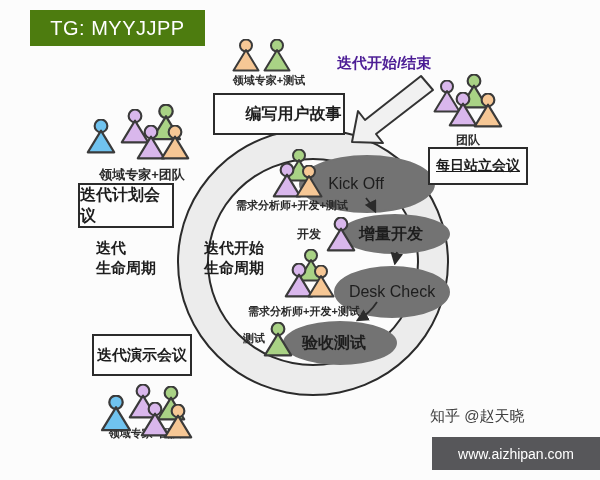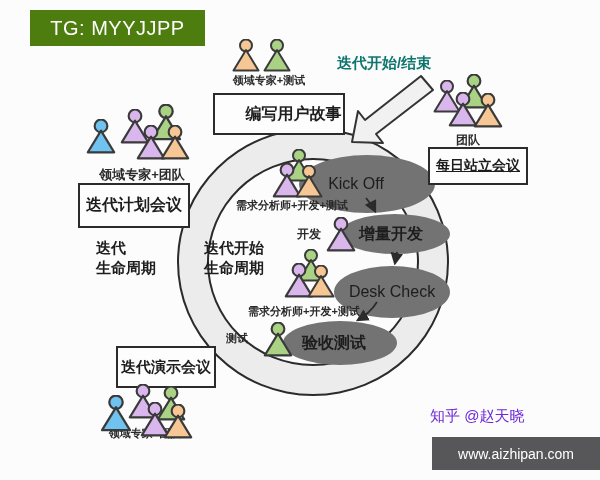--- a/index.html
+++ b/index.html
@@ -5,21 +5,21 @@
   html,body{margin:0;padding:0;}
   body{font-family:"Liberation Sans","DejaVu Sans",sans-serif;background:#fff;}
   .canvas{position:relative;width:600px;height:480px;background:#fcfcfc;overflow:hidden;}
 
   
   .tg-banner{position:absolute;left:30px;top:10px;width:175px;height:36px;
     display:flex;align-items:center;justify-content:center;
     color:#fff;font-size:20px;letter-spacing:.5px;}
   .site-banner{position:absolute;left:432px;top:437px;width:168px;height:33px;
     display:flex;align-items:center;justify-content:center;color:#fff;font-size:14px;}
-  .watermark{position:absolute;left:430px;top:407px;font-size:15px;color:#6d28d9;}
+  .watermark{position:absolute;left:430px;top:407px;font-size:15px;color:#404040;}
 
   
   .ring-outer{position:absolute;left:177px;top:128px;width:272px;height:268px;
     border:2px solid #2b2b2b;border-radius:50%;box-sizing:border-box;z-index:1;}
   .ring-inner{position:absolute;left:207px;top:158px;width:212px;height:208px;
     border:2px solid #2b2b2b;border-radius:50%;box-sizing:border-box;background:#fcfcfc;z-index:2;}
 
   
   .ellipse{position:absolute;border:2px solid #737373;border-radius:50%;background:#737373;
     box-sizing:border-box;display:flex;align-items:center;justify-content:center;
@@ -27,31 +27,31 @@
   .el-kickoff{left:299px;top:155px;width:136px;height:58px;font-size:16px;padding-right:22px;}
   .el-incremental{left:340px;top:214px;width:110px;height:40px;font-size:16px;font-weight:bold;padding-right:8px;}
   .el-deskcheck{left:334px;top:266px;width:116px;height:52px;font-size:16px;}
   .el-acceptance{left:283px;top:321px;width:114px;height:44px;font-size:16px;font-weight:bold;padding-right:12px;}
 
   
   .box{position:absolute;border:2px solid #2b2b2b;background:#fdfdfd;box-sizing:border-box;
     display:flex;align-items:center;justify-content:center;font-weight:bold;color:#1d1d1d;z-index:5;}
   .box-write{left:213px;top:93px;width:132px;height:42px;font-size:16px;padding-left:29px;}
   .box-standup{left:428px;top:147px;width:100px;height:38px;font-size:14px;text-decoration:underline;}
-  .box-planning{left:78px;top:183px;width:112px;height:45px;font-size:16px;}
-  .box-demo{left:92px;top:346px;width:100px;height:42px;font-size:15px;margin-left:24px;}
+  .box-planning{left:78px;top:183px;width:96px;height:45px;font-size:16px;}
+  .box-demo{left:92px;top:334px;width:100px;height:42px;font-size:15px;}
 
   
   .lbl{position:absolute;font-weight:bold;color:#2a2a2a;text-align:center;z-index:6;white-space:nowrap;}
 
   
   .life{position:absolute;font-weight:bold;color:#1d1d1d;text-align:left;
     font-size:15px;line-height:20px;z-index:6;}
 
-  .start-label{position:absolute;left:337px;top:54px;font-size:15px;font-weight:bold;color:#0f766e;z-index:6;white-space:nowrap;}
+  .start-label{position:absolute;left:337px;top:54px;font-size:15px;font-weight:bold;color:#4c1d95;z-index:6;white-space:nowrap;}
 
   
   .person{position:absolute;z-index:7;}
   .person circle,.person polygon{fill:var(--pc,#ccc);stroke:#3a3a3a;stroke-width:2;stroke-linejoin:round;}
 
   .arrows{position:absolute;left:0;top:0;z-index:4;pointer-events:none;}
 </style>
 </head>
 <body>
 
@@ -173,21 +173,21 @@
       <circle cx="15" cy="6.5" r="6"></circle>
       <polygon points="15,11 2.5,31.5 27.5,31.5"></polygon>
     </svg>
   <div class="lbl" style="left:248px;top:304px;width:112px;font-size:11px;">需求分析师+开发+测试</div>
 
   <div class="ellipse el-acceptance">验收测试</div>
   <svg class="person" style="left: 262px; top: 322px; --pc: #a9d285;" width="32" height="36" viewBox="0 0 30 34">
       <circle cx="15" cy="6.5" r="6"></circle>
       <polygon points="15,11 2.5,31.5 27.5,31.5"></polygon>
     </svg>
-  <div class="lbl" style="left:224px;top:331px;width:26px;font-size:11px;">测试</div>
+  <div class="lbl" style="left:241px;top:331px;width:26px;font-size:11px;">测试</div>
 
   <div class="box box-demo">迭代演示会议</div>
   <svg class="person" style="left: 99px; top: 395px; --pc: #70c3ef;" width="34" height="38" viewBox="0 0 30 34">
       <circle cx="15" cy="6.5" r="6"></circle>
       <polygon points="15,11 2.5,31.5 27.5,31.5"></polygon>
     </svg>
   <svg class="person" style="left: 127px; top: 384px; --pc: #d9b7ec;" width="32" height="36" viewBox="0 0 30 34">
       <circle cx="15" cy="6.5" r="6"></circle>
       <polygon points="15,11 2.5,31.5 27.5,31.5"></polygon>
     </svg>

